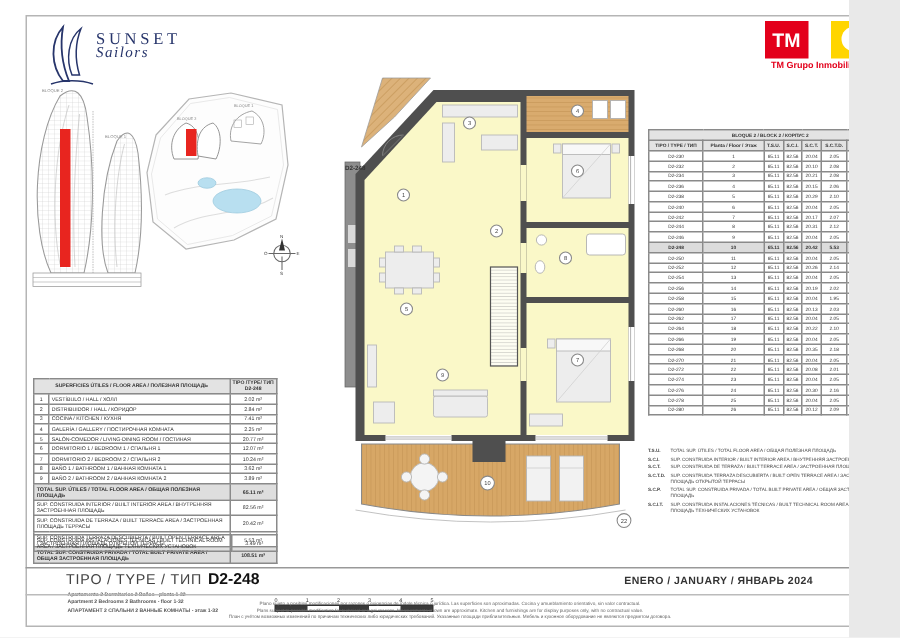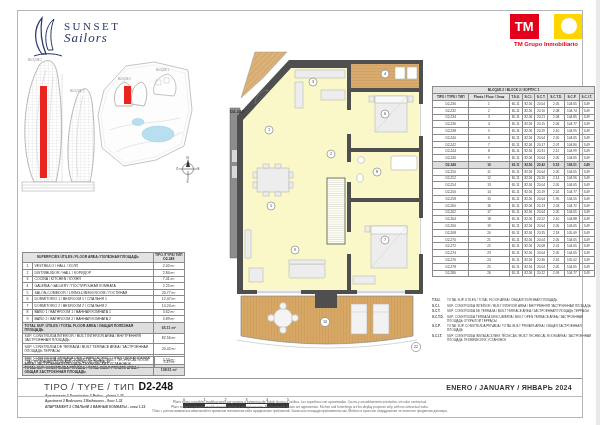--- a/index.html
+++ b/index.html
@@ -1,23 +1,23 @@
 <!DOCTYPE html>
 <html><head>
 <meta charset="utf-8">
 <style>
   html,body{margin:0;padding:0;background:#e9e9e9;}
-  .sheet{position:relative;width:596px;height:425px;background:#fff;font-family:"Liberation Sans",sans-serif;color:#333;overflow:hidden;}
+  .sheet{position:relative;width:522px;height:425px;background:#fff;font-family:"Liberation Sans",sans-serif;color:#333;overflow:hidden;padding-left:44px;}
   .frame{position:absolute;left:17px;top:10px;width:564px;height:406px;border:1px solid #b5b5b5;}
 
   
   .logo-sunset{position:absolute;left:30px;top:16px;width:120px;height:42px;}
   .logo-sunset .txt{position:absolute;left:34px;top:4px;color:#27356b;font-family:"Liberation Serif",serif;}
   .logo-sunset .l1{font-size:11px;letter-spacing:2.5px;}
-  .logo-sunset .l2{font-size:13px;font-style:italic;margin-top:-2px;letter-spacing:1px;}
+  .logo-sunset .l2{font-size:10px;font-style:italic;margin-top:-2px;letter-spacing:1px;}
   .logo-tm{position:absolute;left:510px;top:14px;width:72px;text-align:center;}
   .logo-tm .sq{display:flex;gap:15px;}
   .logo-tm .red{width:30px;height:25px;background:#e3001b;color:#fff;font-weight:bold;font-size:13px;line-height:25px;text-align:center;}
   .logo-tm .yel{width:30px;height:25px;background:#ffd500;position:relative;}
   .logo-tm .yel i{position:absolute;left:7px;top:4px;width:16px;height:16px;background:#fff;border-radius:50%;}
   .logo-tm .cap{margin-top:2px;font-size:6px;font-weight:bold;color:#e3001b;white-space:nowrap;}
 
   svg text{font-family:"Liberation Sans",sans-serif;}
   .elevations{position:absolute;left:20px;top:56px;}
   .siteplan{position:absolute;left:96px;top:60px;}

